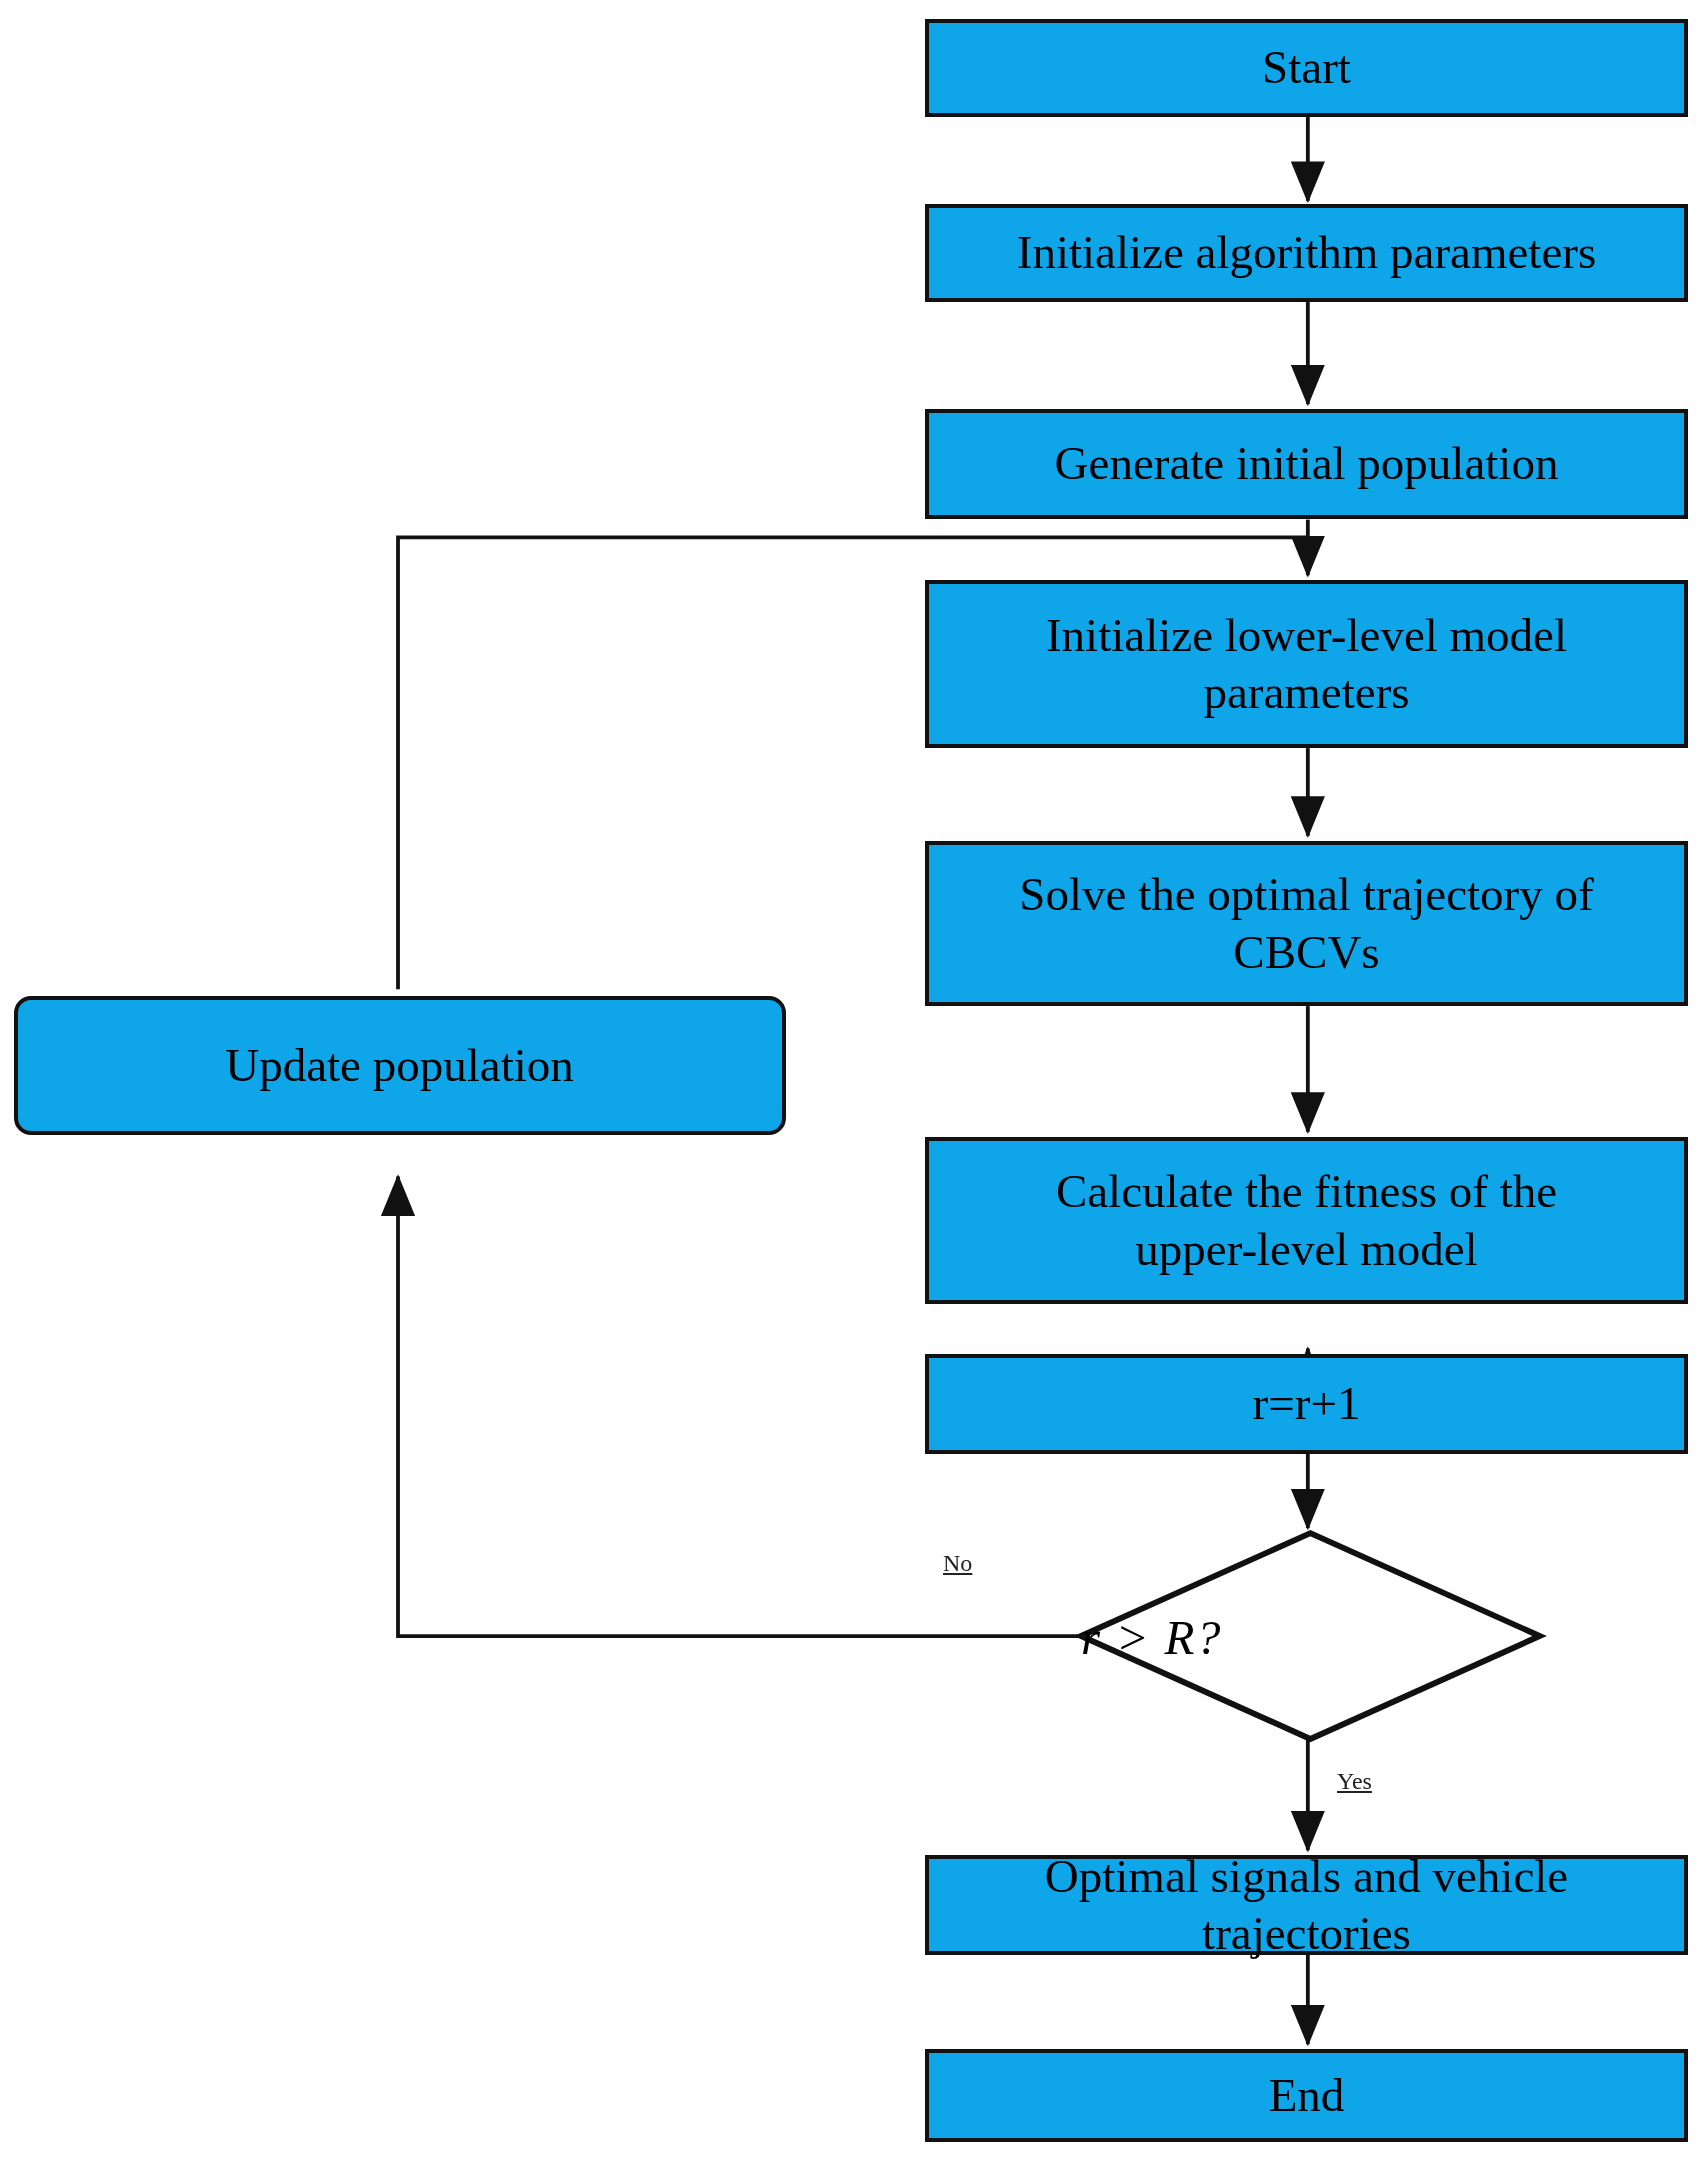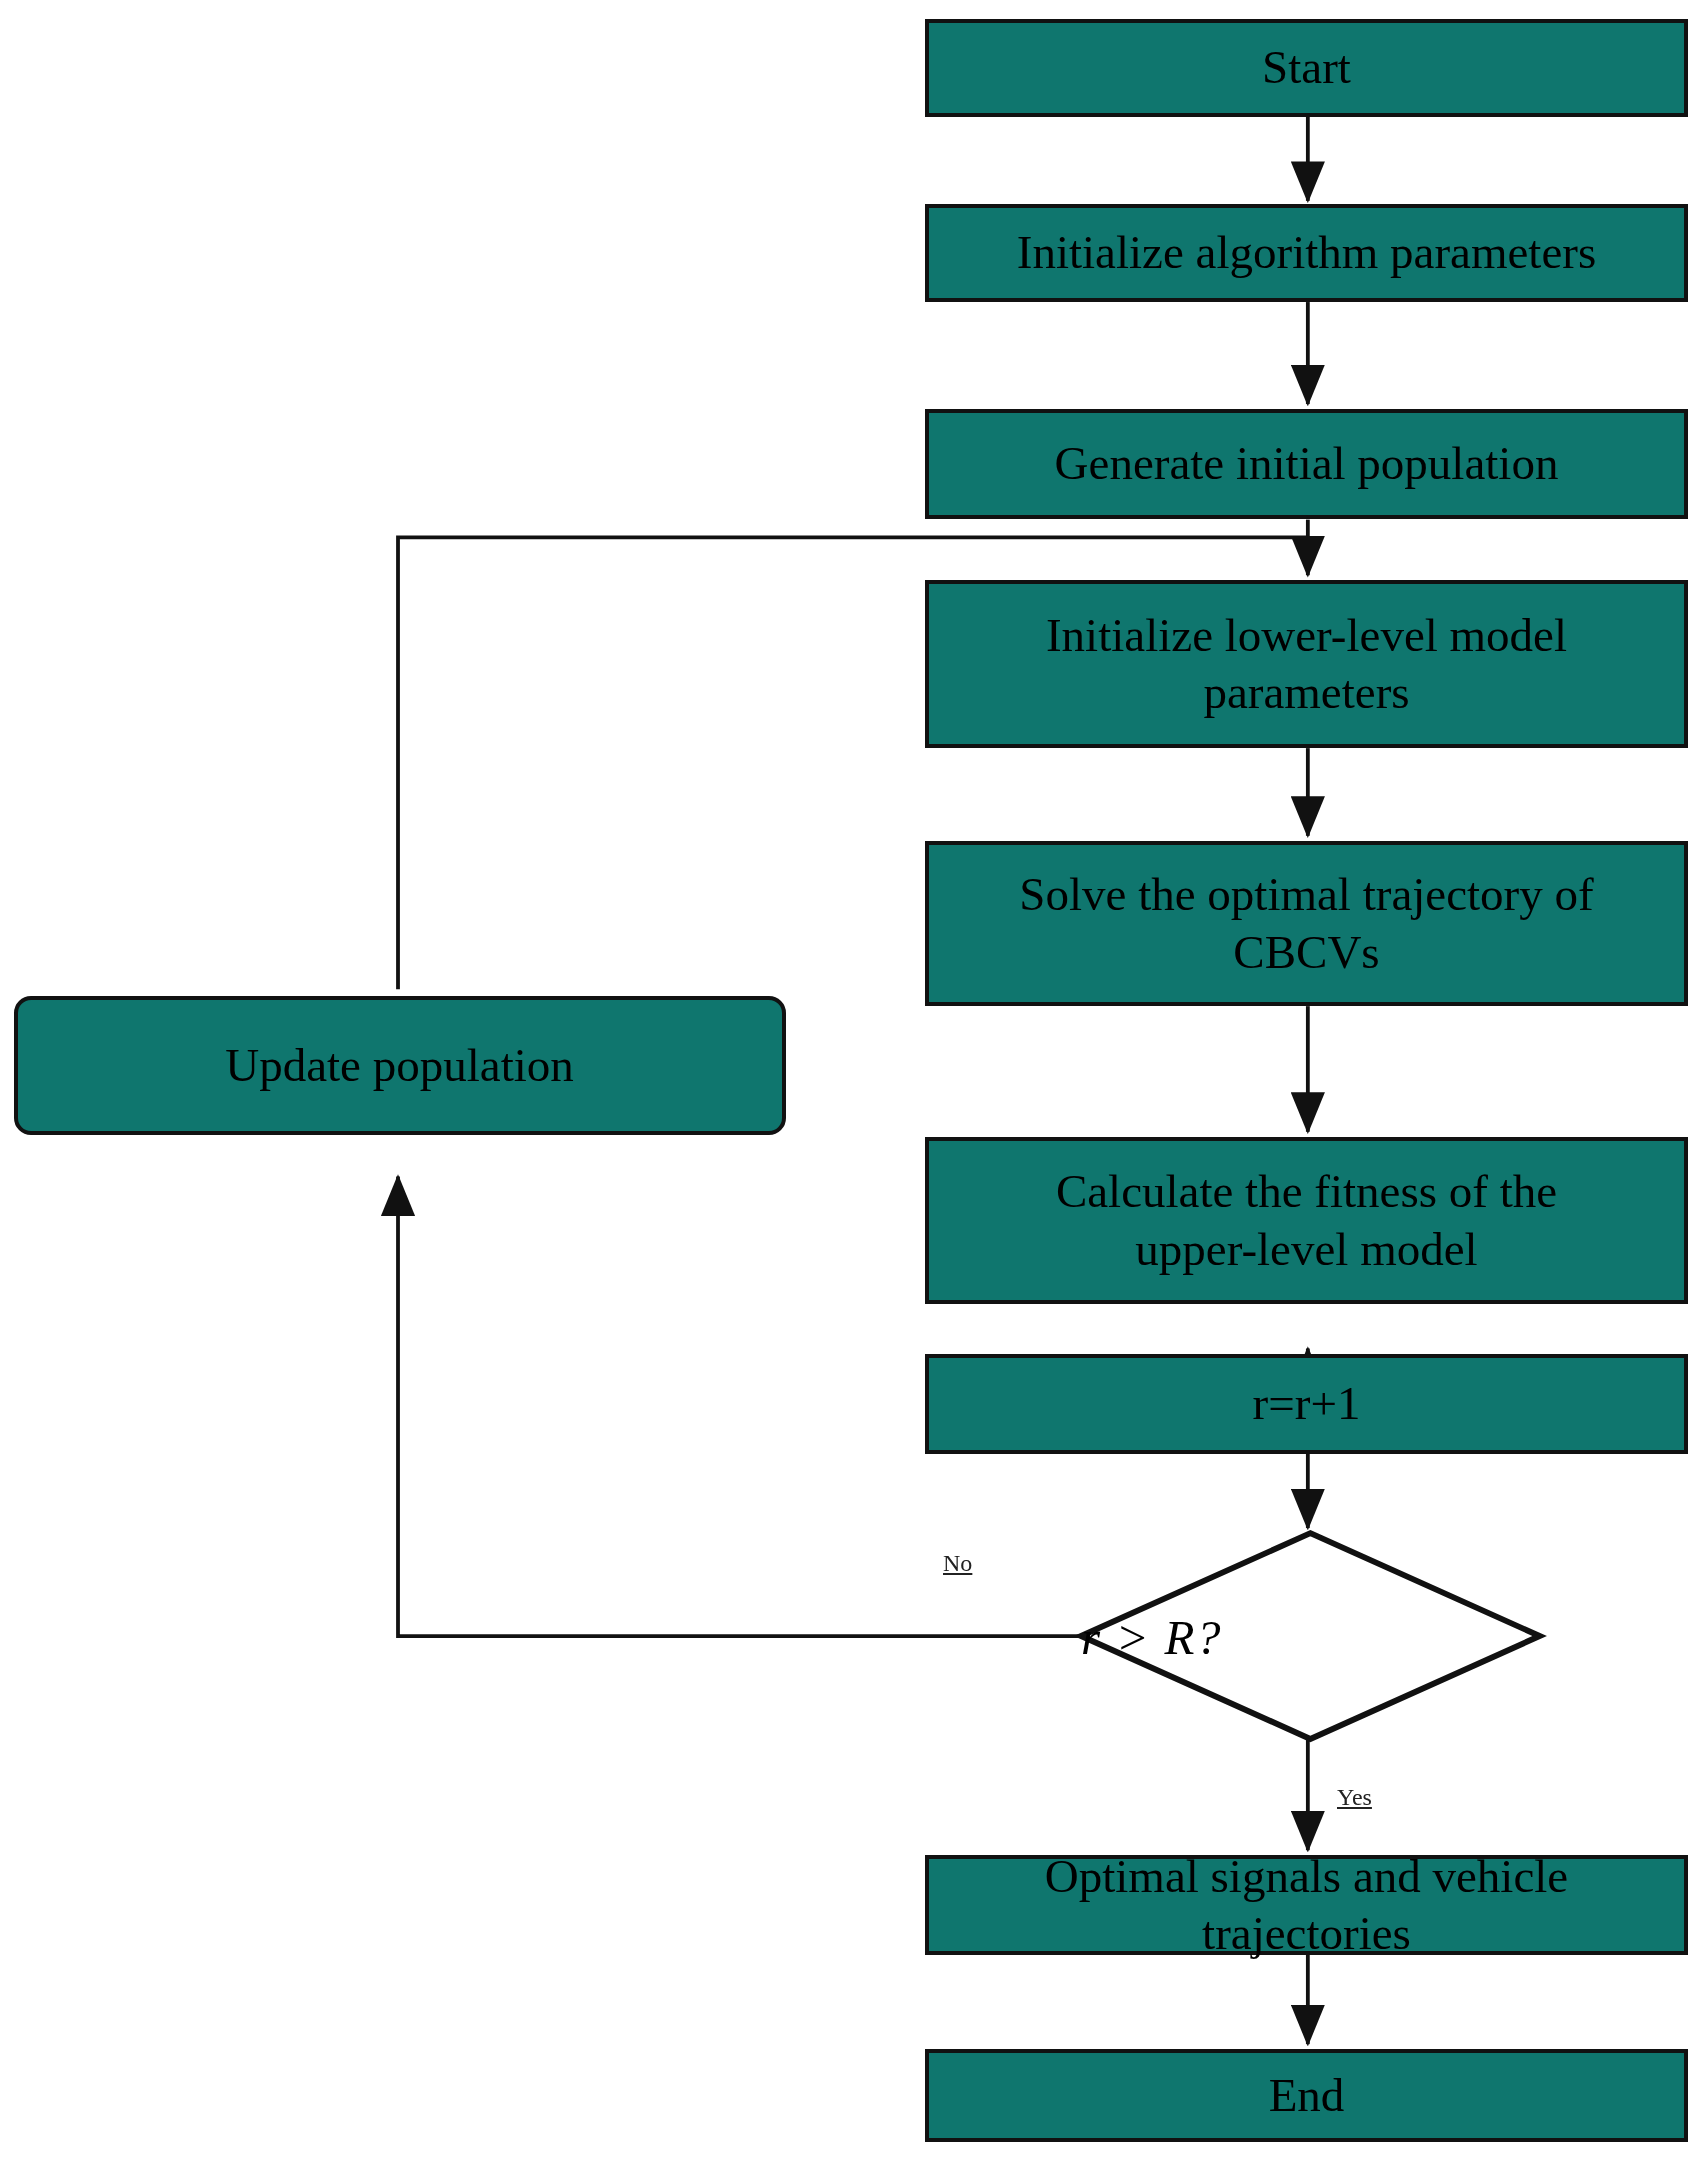--- a/index.html
+++ b/index.html
@@ -23,21 +23,21 @@
     left: 0;
     top: 0;
     width: 1705px;
     height: 2159px;
     pointer-events: none;
   }
   .node {
     position: absolute;
     box-sizing: border-box;
     border: 4.2px solid #111111;
-    background: #0f766e;
+    background: #0ea5e9;
     display: flex;
     align-items: center;
     justify-content: center;
     text-align: center;
     color: #000000;
     line-height: 1.22;
     font-size: 47px;
     padding: 0 11.8px;
   }
   .node .label {
@@ -153,16 +153,16 @@
     <span class="label">Optimal signals and vehicle
 trajectories</span>
   </div>
 
   <div class="node" style="left:925px; top:2049px; width:763px; height:93px;justify-content:center;">
     <span class="label">End</span>
   </div>
 
   <div class="edge-label" style="left:943px; top:1550px;">No</div>
 
-  <div class="edge-label" style="left:1337px; top:1768px;margin-top:16px;">Yes</div>
+  <div class="edge-label" style="left:1337px; top:1768px;">Yes</div>
 
 </div>
 
 
 </body></html>

